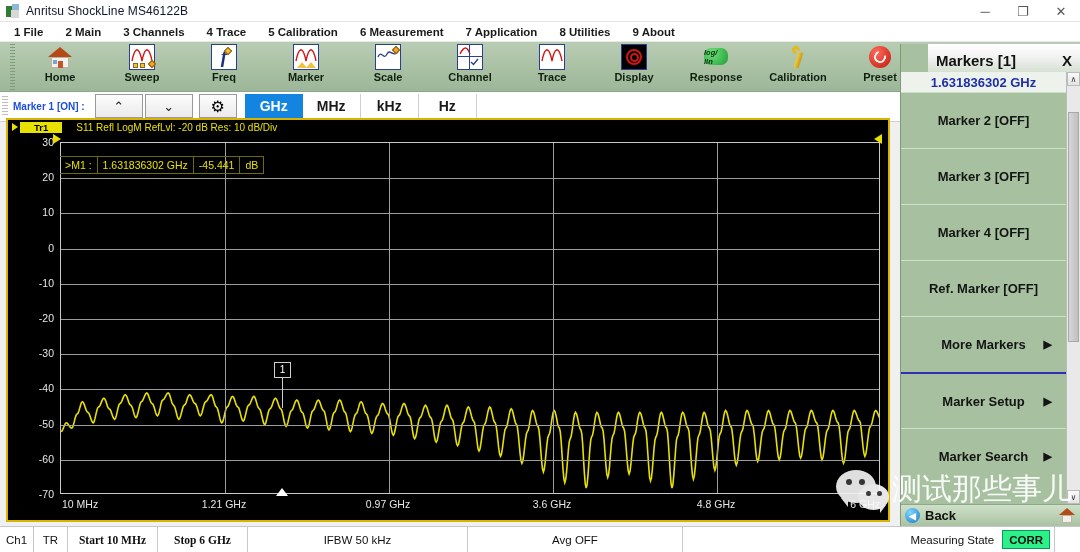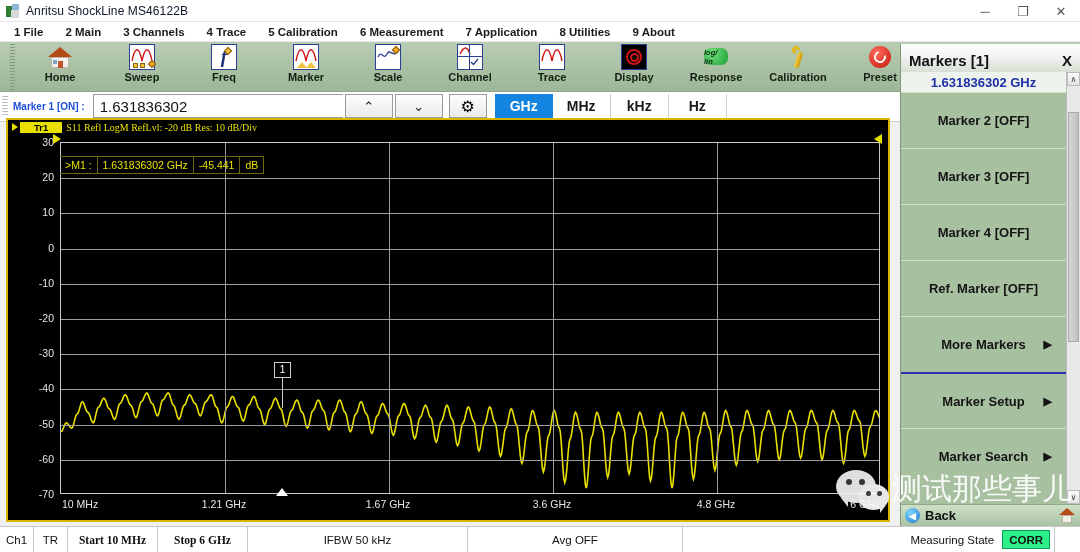--- a/index.html
+++ b/index.html
@@ -111,21 +111,21 @@
 
   
   #graph-outer{
     position:absolute; left:6px; top:118px; width:884px; height:404px;
     background:#000; border:2px solid #d6b400;
   }
   #trace-header{ height:14px; display:flex; align-items:center; padding-left:4px; }
   .tr-arrow{ width:0;height:0;border-top:4px solid transparent;border-bottom:4px solid transparent;
      border-left:6px solid #e8e000; margin-right:2px;}
   .tr-tag{ background:#e8e000; color:#000; font-size:9.5px; font-weight:bold; padding:0 14px; line-height:11px;}
-  .tr-info{ color:#e8e000; font-size:10px; margin-left:4px; font-family:Liberation Serif, serif;}
+  .tr-info{ color:#e8e000; font-size:10px; margin-left:14px; font-family:Liberation Sans, sans-serif;}
 
   #plot-wrap{ position:absolute; left:0; top:14px; right:0; bottom:0; }
   #yaxis{ position:absolute; left:0; top:8px; width:48px; height:352px;}
   .ylab{ position:absolute; right:2px; transform:translateY(-50%); color:#e6e6e6; font-size:10.5px;}
   #plot{
     position:absolute; left:52px; top:8px; width:820px; height:352px;
     border:1px solid #c9c9c9; background:#000; overflow:hidden;
   }
   .gl{position:absolute;background:#9d9d9d;}
   .gl.h{left:0;right:0;height:1px;}
@@ -153,21 +153,21 @@
 
   
   #sidebar{
     position:absolute; right:0; top:44px; width:180px; bottom:26px;
     background:#a7c0a0; border-left:1px solid #7e9878;
   }
   #sb-header{
     height:28px; background:linear-gradient(to bottom,#ffffff 0%,#f2f2f2 40%,#cfdcca 100%);
     display:flex; align-items:center; justify-content:space-between;
     padding:16px 8px; border-bottom:1px solid #8ea88a;
-    font-size:15px; font-weight:bold; color:#121212;
+    font-size:15px; font-weight:bold; color:#121212;margin-left:27px;
   }
   #sb-body{ position:absolute; left:0; right:14px; top:28px; bottom:22px; overflow:hidden;}
   .sb-item{
     height:56px; display:flex; align-items:center; justify-content:center; position:relative;
     font-size:13px; font-weight:bold; color:#141414;
     border-top:1px solid #cfe0ca; cursor:default;
   }
   .sb-item.partial{ height:20px; background:#edf3ec; color:#1e2fa8; font-size:13px; border-top:none;
      justify-content:center; overflow:hidden;}
   .sb-item .caret{ position:absolute; right:14px; font-size:11px;}
@@ -368,21 +368,20 @@
           <div class="arc"></div>
         </div>
     </div>
     <div class="lbl">Preset</div>
   </div>
 </div>
 
 <div id="entrybar">
   <div id="entry-grip"></div>
   <div id="entry-label">Marker 1 [ON]  :</div>
-  <div id="entry-value" placeholder="">1.631836302</div>
   <div class="spin">⌃</div>
   <div class="spin">⌄</div>
   <div class="gear">⚙</div>
   <div id="unit-wrap">
     <div class="unit active">GHz</div>
     <div class="unit">MHz</div>
     <div class="unit">kHz</div>
     <div class="unit">Hz</div>
   </div>
   <div id="entry-close">X</div>
@@ -438,21 +437,21 @@
       <div class="cell">dB</div>
     </div>
 
     <div id="mflag-stem" style="left: 274.021px; top: 243.552px; height: 30px;"></div>
     <div id="mflag" style="left: 266.021px; top: 227.552px;">1</div>
 
     <div id="xaxis">
       <div id="xmarker-tri" style="left: 216.021px;"></div>
     <div class="xlab" style="transform: translateX(0px); left: 2px;">10 MHz</div>
         <div class="xlab" style="left: 164px;">1.21 GHz</div>
-        <div class="xlab" style="left: 328px;">1.67 GHz</div>
+        <div class="xlab" style="left: 328px;">0.97 GHz</div>
         <div class="xlab" style="left: 492px;">3.6 GHz</div>
         <div class="xlab" style="left: 656px;">4.8 GHz</div>
         <div class="xlab" style="transform: translateX(-100%); left: 820px;">6 GHz</div>
       </div>
   </div>
 </div>
 
 <div id="sidebar">
   <div id="sb-header">
     <span>Markers [1]</span>

